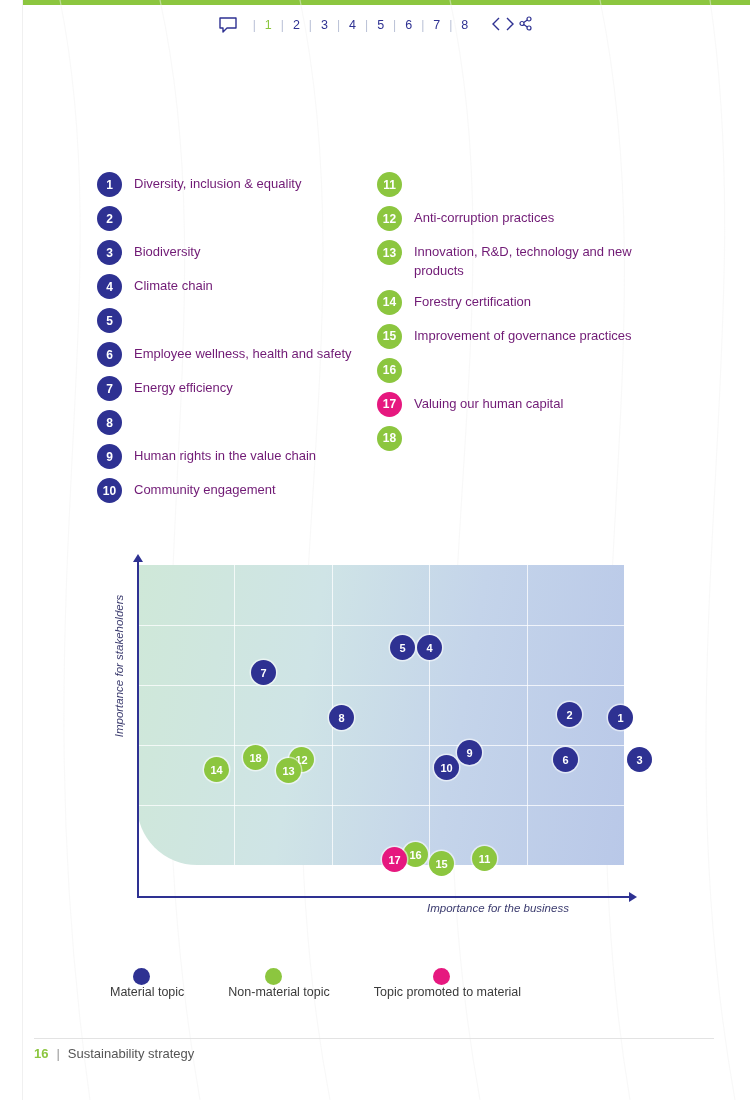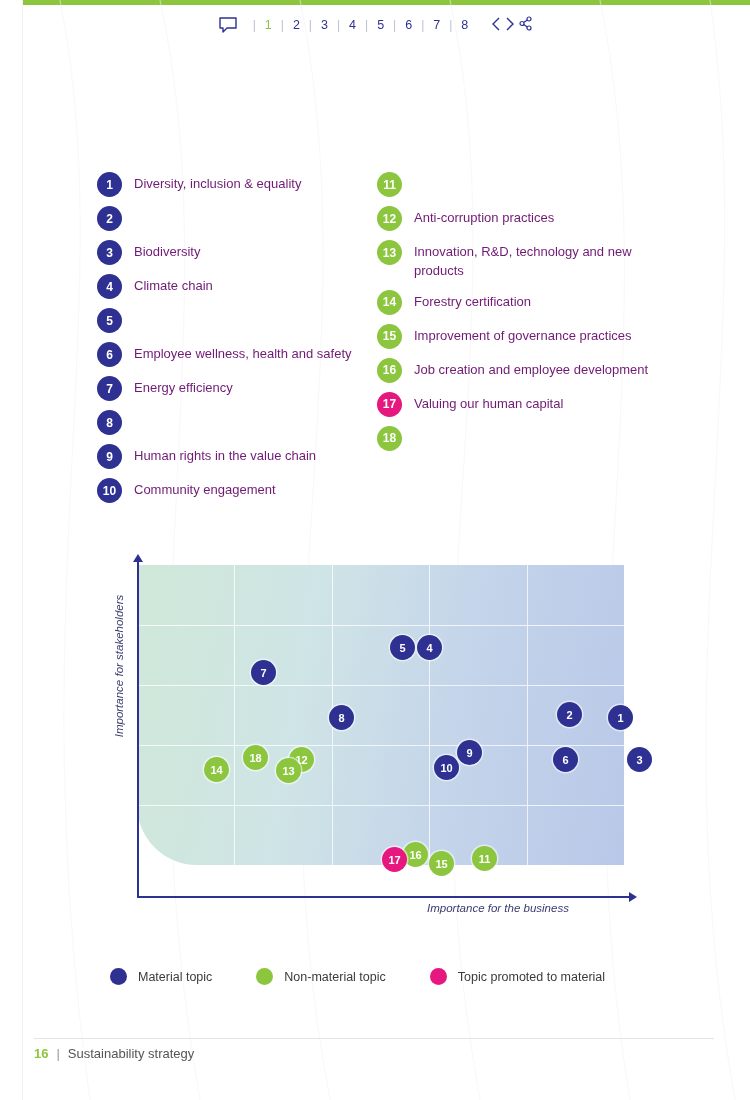--- a/index.html
+++ b/index.html
@@ -208,21 +208,21 @@
   .chart-legend {
     position: absolute;
     left: 110px;
     top: 968px;
     width: 560px;
     display: flex;
     align-items: center;
     font-size: 12.5px;
     color: #3b3b3b;
   }
-  .legend-item { display: flex; align-items: center; margin-right: 44px; }
+  .legend-item { display: flex; align-items: center; margin-right: 44px; flex-direction: column; }
   .legend-dot {
     width: 17px; height: 17px;
     border-radius: 50%;
     margin-right: 11px;
   }
   .legend-dot.blue { background: #2e3192; }
   .legend-dot.green { background: #8cc63f; }
   .legend-dot.pink { background: #e6187f; }
 
   
@@ -364,21 +364,20 @@
     <div class="topic-row">
       <div class="badge green">14</div>
       <div class="topic-label">Forestry certification</div>
     </div>
     <div class="topic-row">
       <div class="badge green">15</div>
       <div class="topic-label">Improvement of governance practices</div>
     </div>
     <div class="topic-row">
       <div class="badge green">16</div>
-      <div class="topic-label">Job creation and employee development</div>
     </div>
     <div class="topic-row">
       <div class="badge pink">17</div>
       <div class="topic-label">Valuing our human capital</div>
     </div>
     <div class="topic-row">
       <div class="badge green">18</div>
     </div>
   </div>
 

